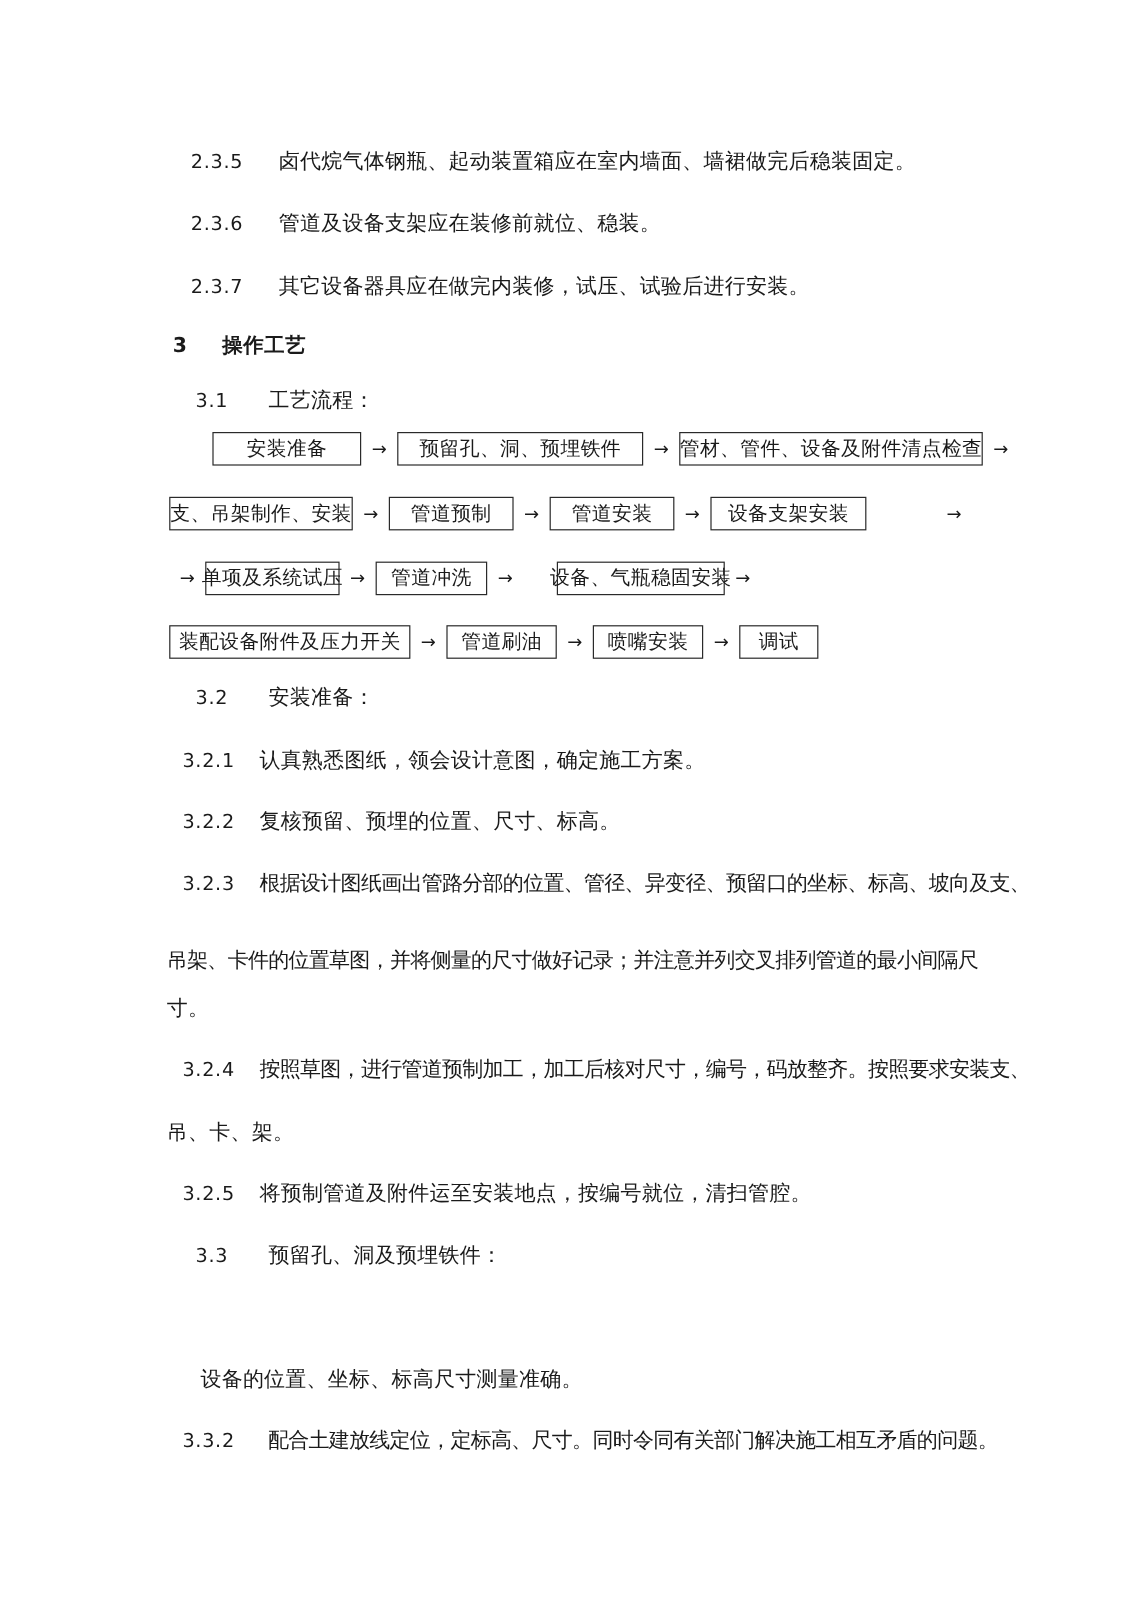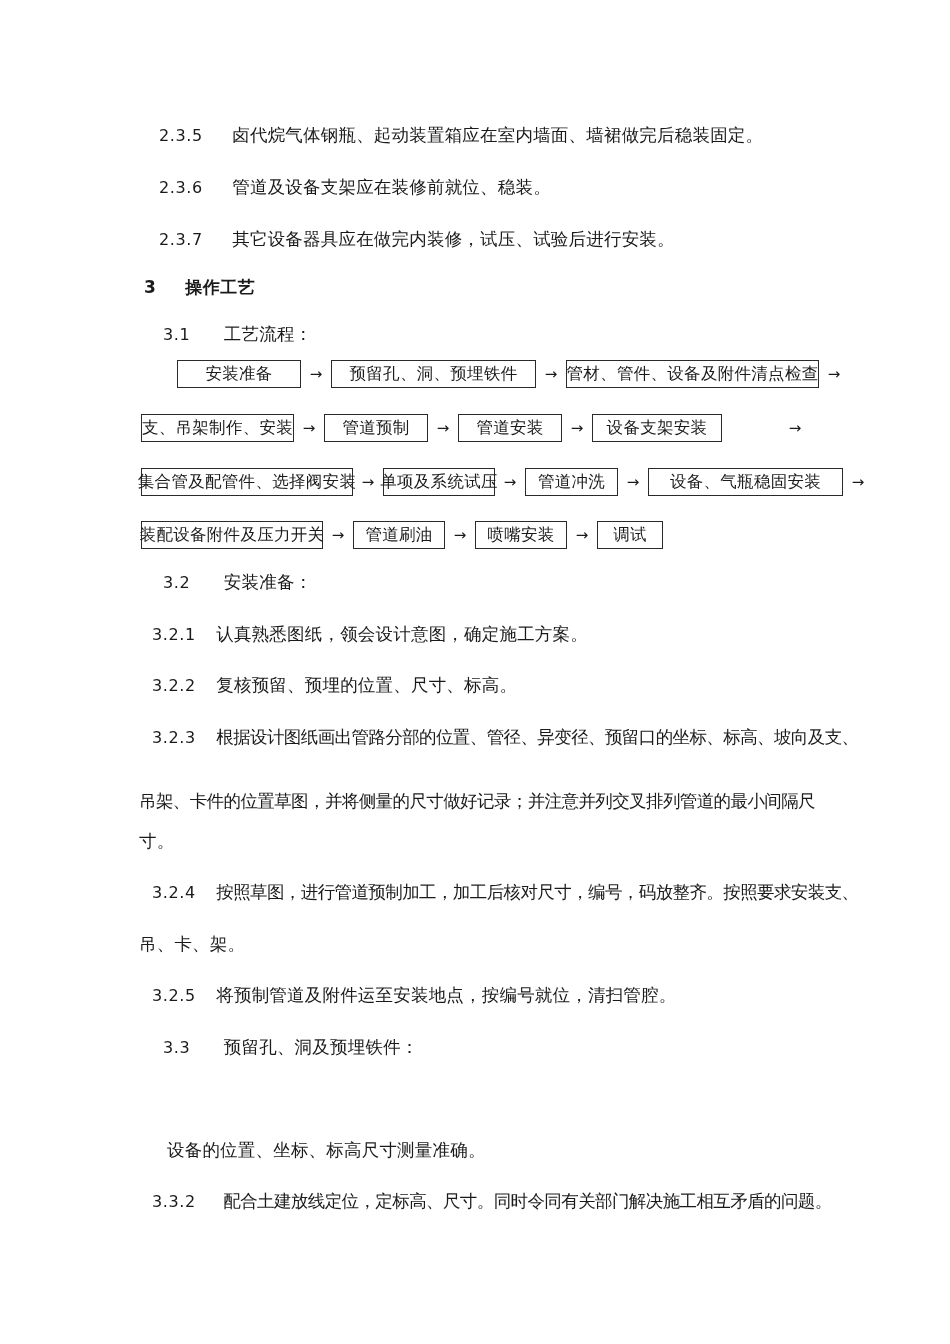--- a/index.html
+++ b/index.html
@@ -132,31 +132,30 @@
         <span class="flow-arrow" style="width: 30px;">→</span>
         <div class="flow-box" style="width: 104px;">管道预制</div>
         <span class="flow-arrow" style="width: 30px;">→</span>
         <div class="flow-box" style="width: 104px;">管道安装</div>
         <span class="flow-arrow" style="width: 30px;">→</span>
         <div class="flow-box" style="width: 130px;">设备支架安装</div>
         <span class="gap-wide" style="width: 58px;"></span>
         <span class="flow-arrow" style="width: 30px;">→</span>
       </div>
       <div class="flow-row" style="left: 141px; top: 467px;">
-        <div class="flow-box" style="width: 212px;">集合管及配管件、选择阀安装</div>
         <span class="flow-arrow" style="width: 30px;">→</span>
         <div class="flow-box" style="width: 112px;">单项及系统试压</div>
         <span class="flow-arrow" style="width: 30px;">→</span>
         <div class="flow-box" style="width: 93px;">管道冲洗</div>
         <span class="flow-arrow" style="width: 30px;">→</span>
-        <div class="flow-box" style="width: 195px;">设备、气瓶稳固安装</div>
+        <div class="flow-box" style="width: 140px; margin-left: 28px;">设备、气瓶稳固安装</div>
         <span class="flow-arrow" style="width: 30px;">→</span>
       </div>
       <div class="flow-row" style="left: 141px; top: 520px;">
-        <div class="flow-box" style="width: 182px;">装配设备附件及压力开关</div>
+        <div class="flow-box" style="width: 201px;">装配设备附件及压力开关</div>
         <span class="flow-arrow" style="width: 30px;">→</span>
         <div class="flow-box" style="width: 92px;">管道刷油</div>
         <span class="flow-arrow" style="width: 30px;">→</span>
         <div class="flow-box" style="width: 92px;">喷嘴安装</div>
         <span class="flow-arrow" style="width: 30px;">→</span>
         <div class="flow-box" style="width: 66px;">调试</div>
       </div>
     </div>
 
   <div class="para" style="left:163px; top:574px;">

